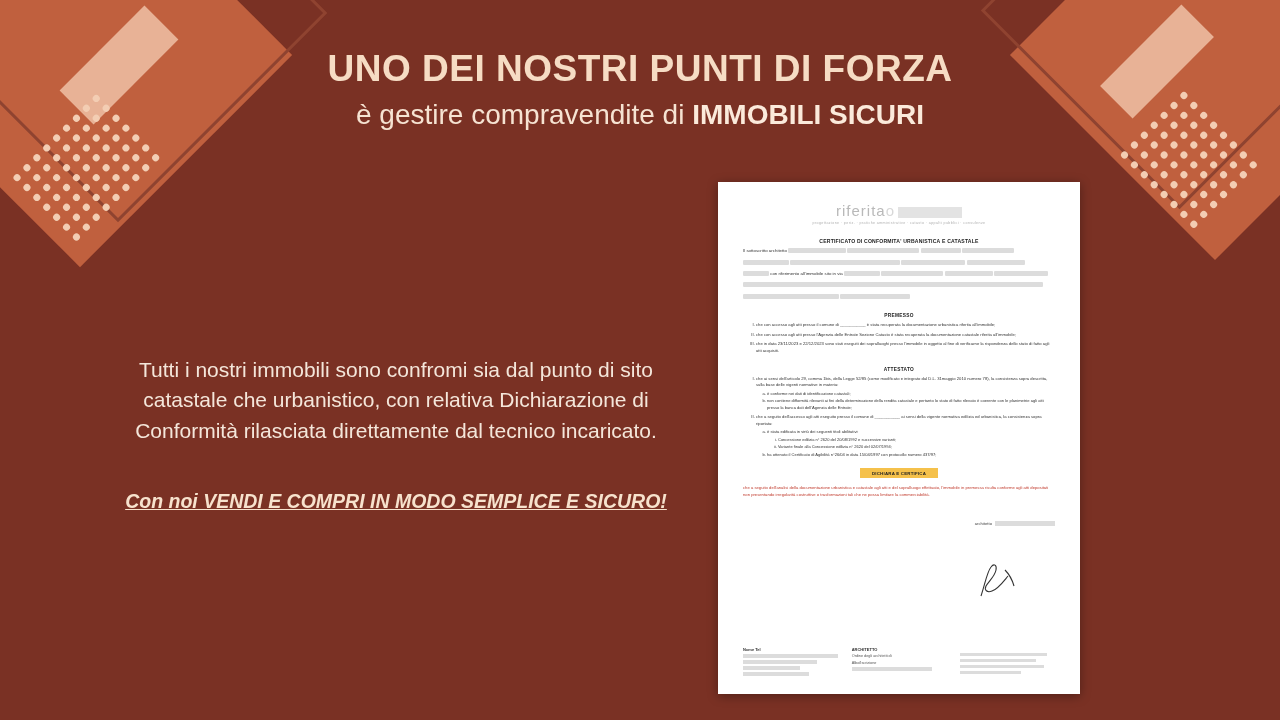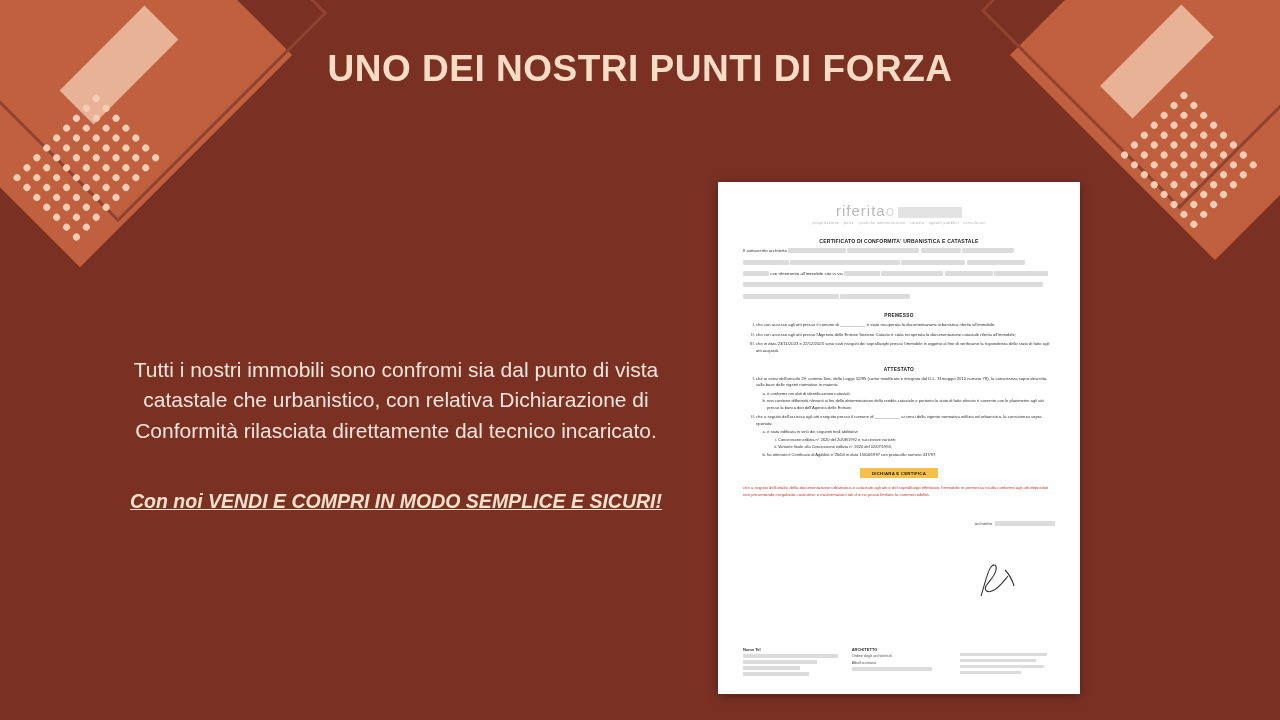--- a/index.html
+++ b/index.html
@@ -451,25 +451,26 @@
       <span class="dot" style="left: 28px; top: 84px;"></span>
       <span class="dot" style="left: 42px; top: 84px;"></span>
       <span class="dot" style="left: 56px; top: 84px;"></span>
       <span class="dot" style="left: 70px; top: 84px;"></span>
       <span class="dot" style="left: 84px; top: 84px;"></span>
       <span class="dot" style="left: 98px; top: 84px;"></span>
     </div>
 
   <div class="headline-block">
     <div class="headline">UNO DEI NOSTRI PUNTI DI FORZA</div>
+    <div class="subheadline"><span>è gestire compravendite di </span><b>IMMOBILI SICURI</b></div>
   </div>
 
   <div class="left-text">
-    <div class="body-copy">Tutti i nostri immobili sono confromi sia dal punto di vista catastale che urbanistico, con relativa Dichiarazione di Conformità rilasciata direttamente dal tecnico incaricato.</div>
-    <div class="cta">Con noi VENDI E COMPRI IN MODO SEMPLICE E SICURI!</div>
+    <div class="body-copy">Tutti i nostri immobili sono confromi sia dal punto di sito catastale che urbanistico, con relativa Dichiarazione di Conformità rilasciata direttamente dal tecnico incaricato.</div>
+    <div class="cta">Con noi VENDI E COMPRI IN MODO SEMPLICE E SICURO!</div>
   </div>
 
   <div class="doc-wrap">
     <div class="doc-page">
 
       <div class="doc-logo"><span>riferita</span><span class="tail">o</span><span class="logo-blank"></span></div>
       <div class="doc-logo-sub">progettazione · periz. · pratiche amministrative · catasto · appalti pubblici · consulenze</div>
 
       <div class="doc-title">CERTIFICATO DI CONFORMITA' URBANISTICA E CATASTALE</div>
 

